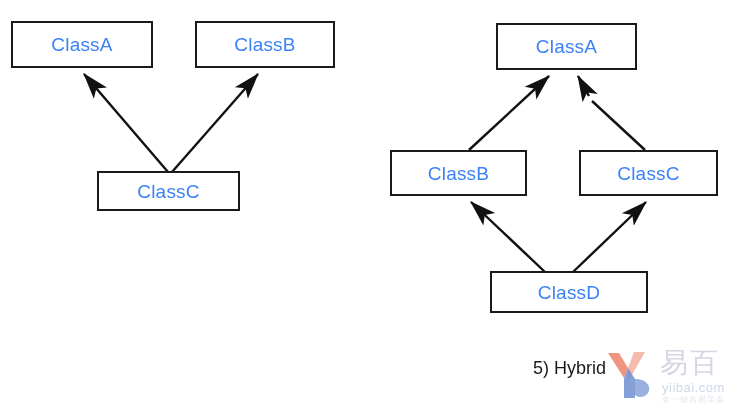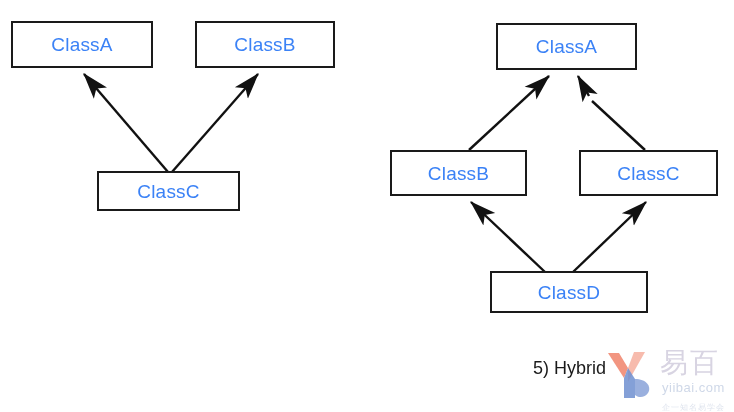--- a/index.html
+++ b/index.html
@@ -86,21 +86,21 @@
     font-size: 13px;
     line-height: 13px;
     color: #cfd8e8;
     letter-spacing: 0.5px;
     font-family: Liberation Sans, sans-serif;
     white-space: pre;
   }
   .wm-tag {
     position: absolute;
     left: 58px;
-    top: 56px;
+    top: 48px;
     font-size: 8px;
     line-height: 8px;
     color: #dfe4ee;
     letter-spacing: 1px;
     font-family: "DejaVu Sans", sans-serif;
     white-space: pre;
   }
 </style>
 </head>
 <body>

